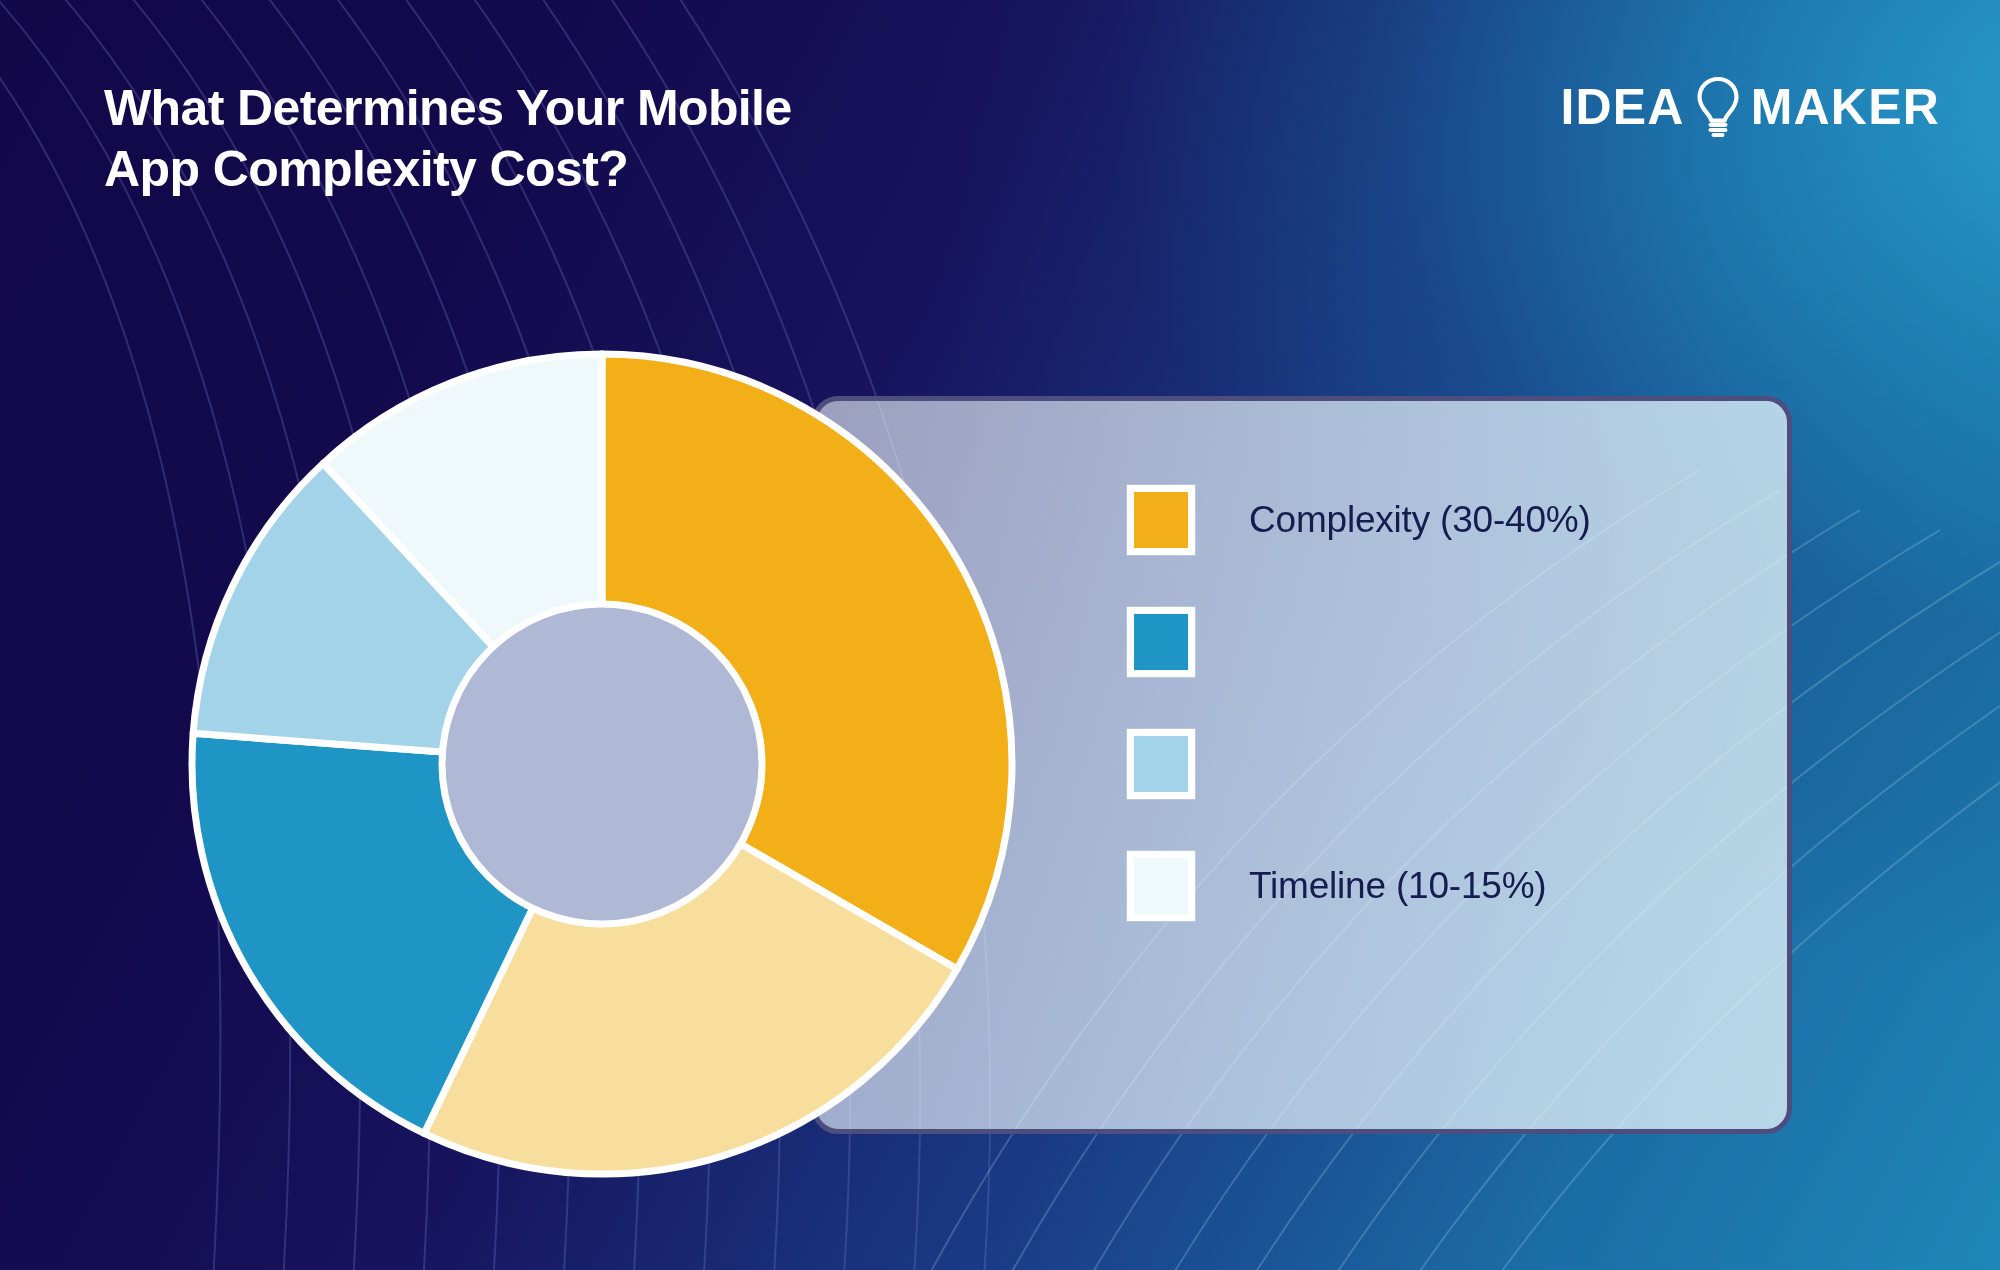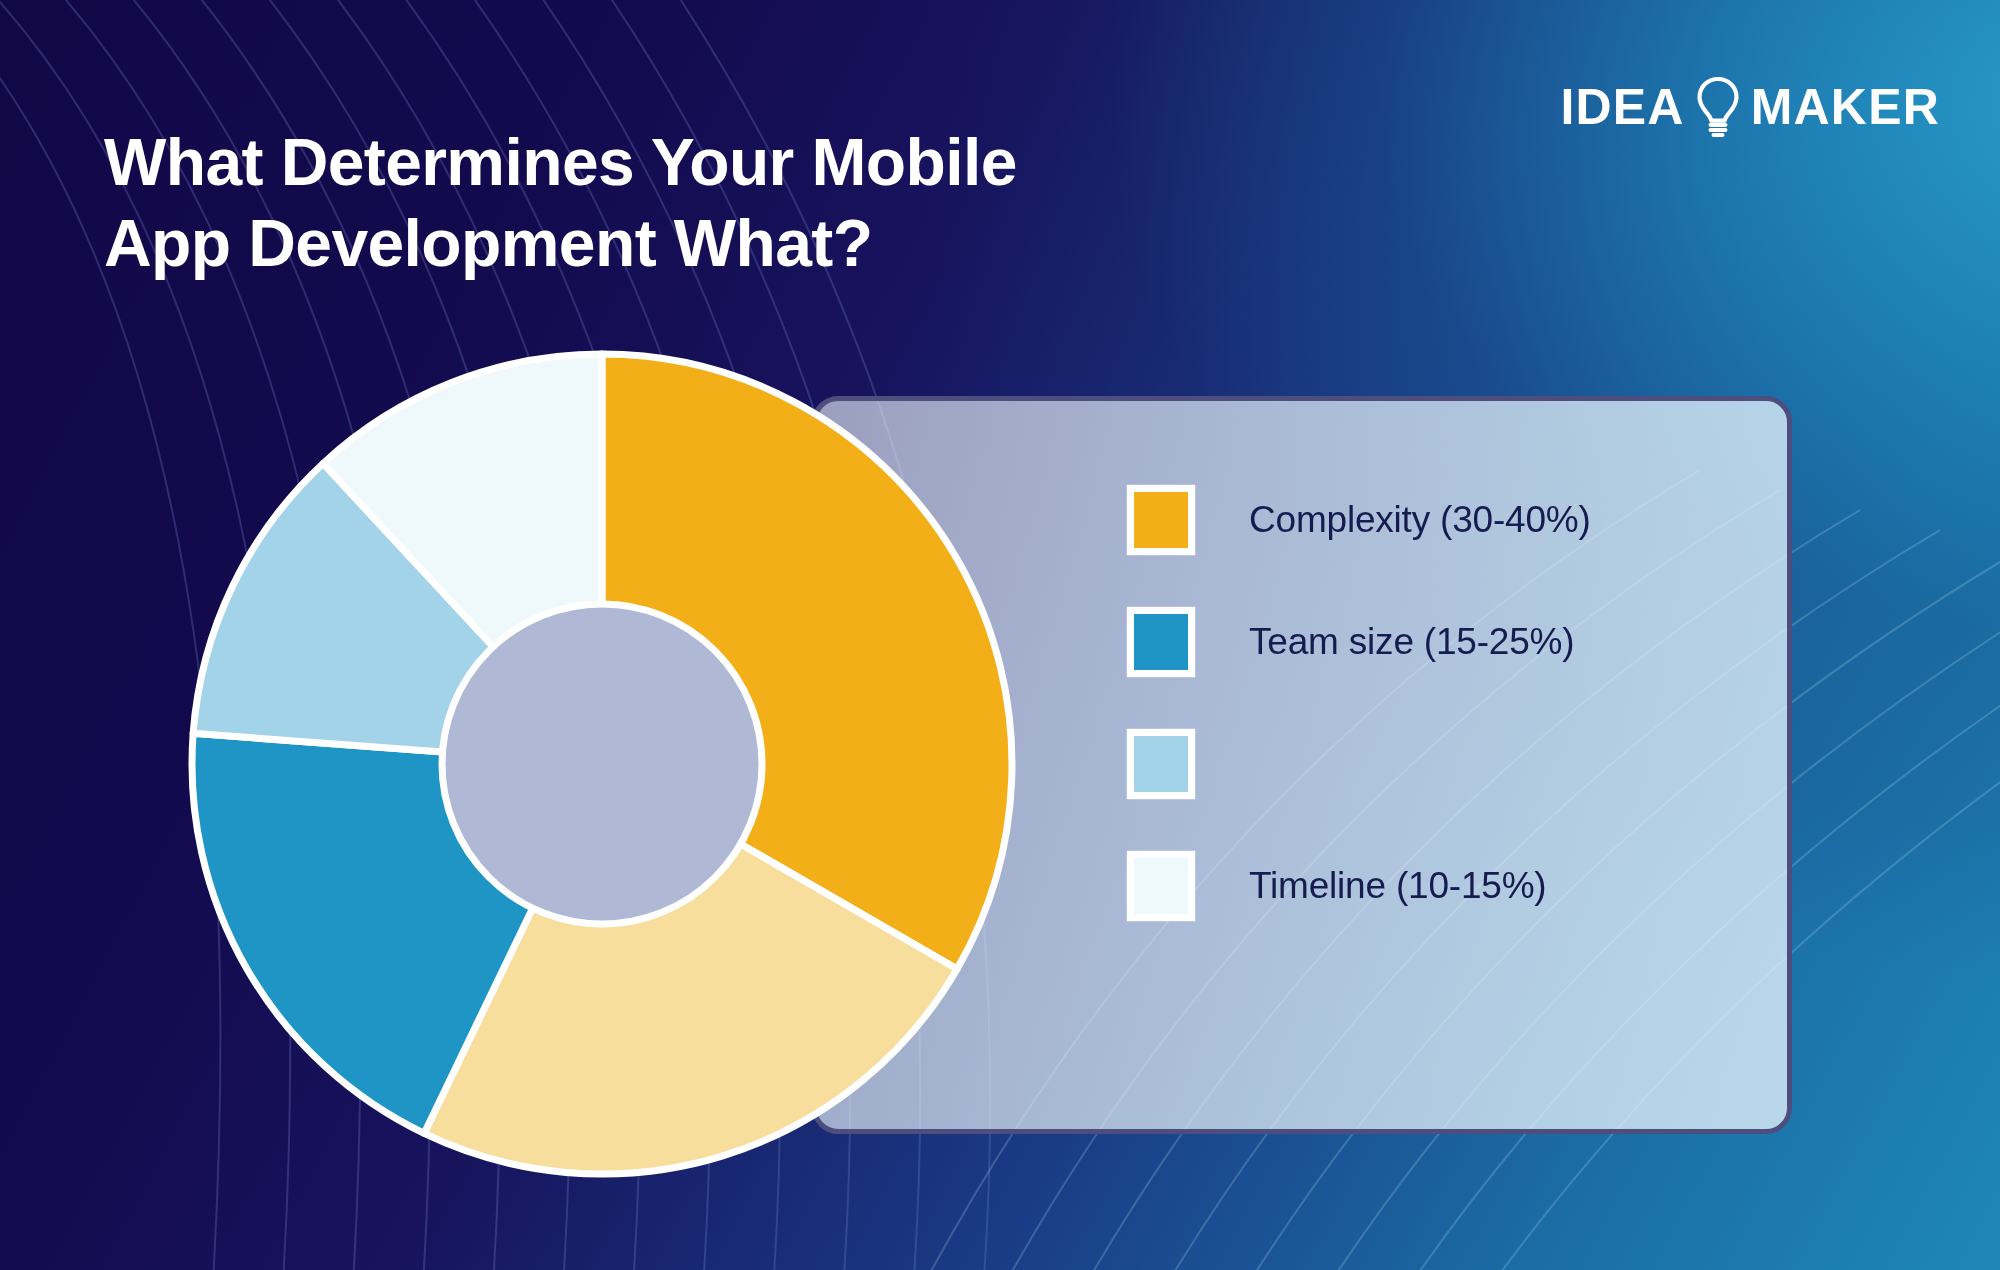--- a/index.html
+++ b/index.html
@@ -18,23 +18,22 @@
   }
 
   
   #bg-curves { position:absolute; inset:0; width:2000px; height:1270px; opacity:0.30; }
   #bg-curves-right { position:absolute; inset:0; width:2000px; height:1270px; opacity:0.22; }
 
   
   #title {
     position:absolute; left:104px; top:78px; width:1340px;
     color:#ffffff;
-    font-size:66px; font-weight:bold; line-height:1.22;
+    font-size:50px; font-weight:bold; line-height:1.22;
     letter-spacing:-0.6px;
-    margin-top:44px;
   }
   #title .tline { display:block; white-space:nowrap; }
 
   
   #logo {
     position:absolute; right:60px; top:76px;
     display:flex; align-items:center; gap:4px;
     color:#ffffff;
   }
   #logo .word {
@@ -103,21 +102,21 @@
       <path d="M 1140 1330 Q 1420 840 1940 530"></path>
       <path d="M 1220 1330 Q 1500 860 2020 550"></path>
       <path d="M 1300 1330 Q 1580 880 2100 570"></path>
       <path d="M 1380 1330 Q 1660 900 2180 590"></path>
       <path d="M 1460 1330 Q 1740 920 2260 610"></path>
     </g>
   </svg>
 
   <h1 id="title">
     <span class="tline">What Determines Your Mobile</span>
-    <span class="tline">App Development What?</span>
+    <span class="tline">App Complexity Cost?</span>
   </h1>
 
   <div id="logo">
     <span class="word">IDEA</span>
     <svg class="bulb" width="46" height="62" viewBox="0 0 46 62">
       <path d="M23 3 C12.5 3 4.5 11 4.5 21.3 C4.5 28.2 8.2 32.6 11.6 36.6 C14 39.4 15.7 41.6 16.3 44.6
                L29.7 44.6 C30.3 41.6 32 39.4 34.4 36.6 C37.8 32.6 41.5 28.2 41.5 21.3 C41.5 11 33.5 3 23 3 Z" fill="none" stroke="#ffffff" stroke-width="4.2" stroke-linejoin="round"></path>
       <path d="M15.6 48.8 L30.4 48.8" fill="none" stroke="#ffffff" stroke-width="4.2" stroke-linecap="round"></path>
       <path d="M15.6 54.0 L30.4 54.0" fill="none" stroke="#ffffff" stroke-width="4.2" stroke-linecap="round"></path>
       <path d="M18.6 59.0 L27.4 59.0" fill="none" stroke="#ffffff" stroke-width="4.2" stroke-linecap="round"></path>
@@ -126,21 +125,20 @@
   </div>
 
   <div id="legend-panel">
     <div id="legend-list">
         <div class="legend-item">
           <span class="swatch" style="background: rgb(242, 175, 24);"></span>
           <span class="legend-label">Complexity (30-40%)</span>
         </div>
         <div class="legend-item">
           <span class="swatch" style="background: rgb(30, 149, 196);"></span>
-          <span class="legend-label">Team size (15-25%)</span>
         </div>
         <div class="legend-item">
           <span class="swatch" style="background: rgb(162, 211, 232);"></span>
         </div>
         <div class="legend-item">
           <span class="swatch" style="background: rgb(239, 248, 250);"></span>
           <span class="legend-label">Timeline (10-15%)</span>
         </div>
       </div>
   </div>

